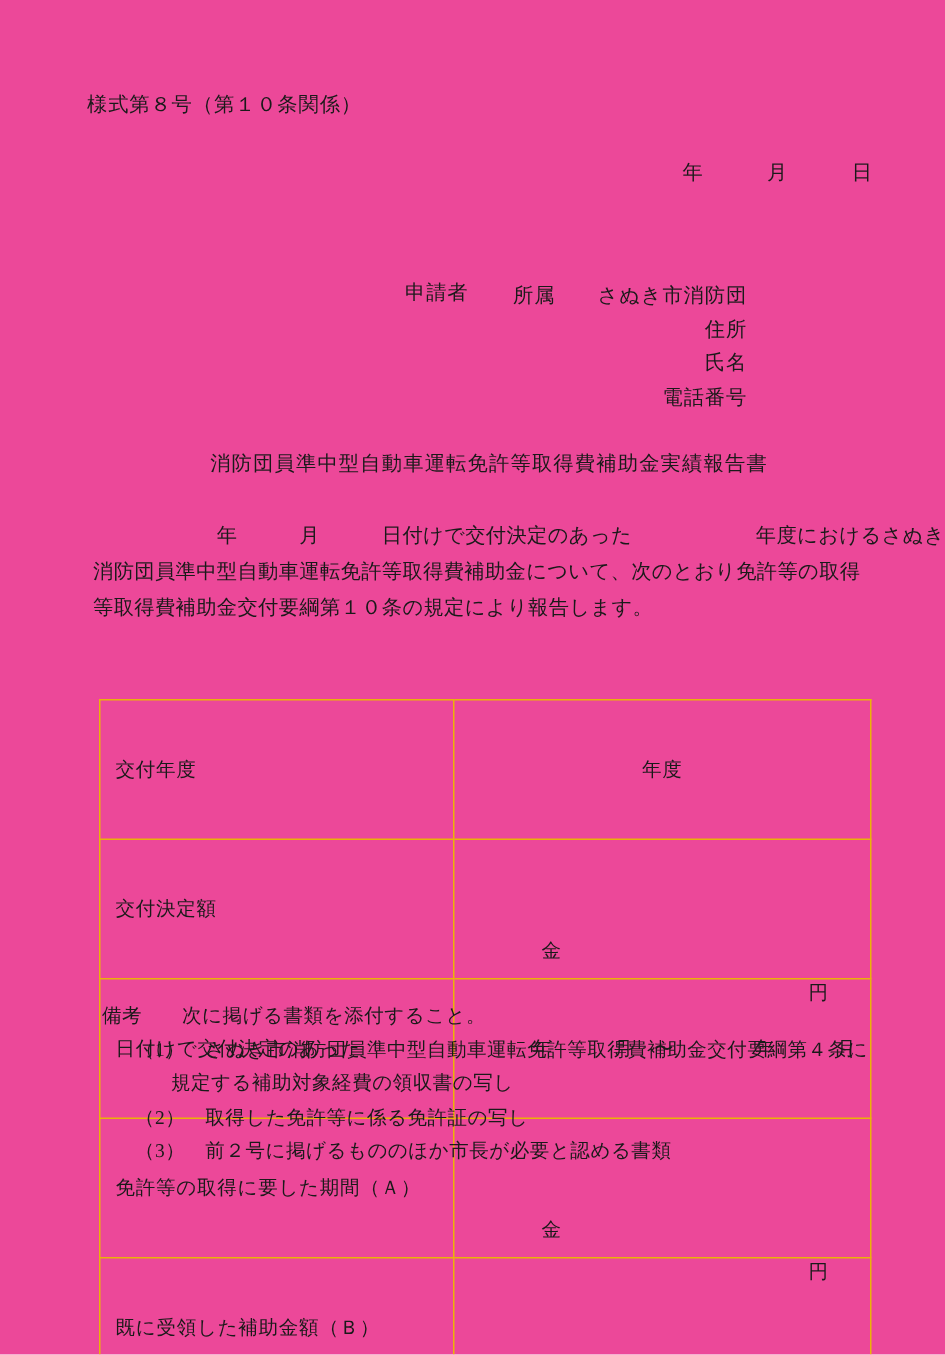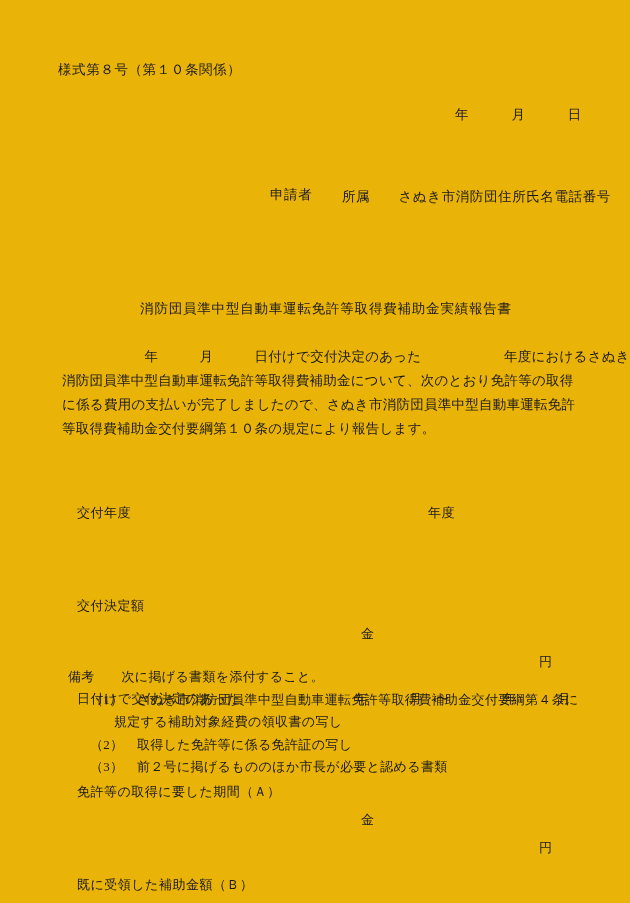--- a/index.html
+++ b/index.html
@@ -14,21 +14,21 @@
     position: relative;
     font-family: "Liberation Serif", "DejaVu Serif", serif;
     color: #1a1a1a;
     -webkit-font-smoothing: antialiased;
   }
   .page {
     position: absolute;
     inset: 0;
     width: 630px;
     height: 903px;
-    background: #eab308;
+    background: #ec4899;
     overflow: hidden;
   }
 
   
   .abs { position: absolute; white-space: pre; }
   .jp  { font-family: "Liberation Serif", "DejaVu Serif", serif; }
 
   
   #form-number {
     left: 58px;
@@ -58,21 +58,21 @@
     align-items: flex-start;
     font-size: 13.5px;
     letter-spacing: 0.6px;
   }
   #applicant-label {
     width: 72px;
     flex: 0 0 72px;
   }
   #applicant-fields {
     display: flex;
-    flex-direction: row;
+    flex-direction: column;
     text-align: right;
   }
   #applicant-fields .field-row {
     height: 22.5px;
     line-height: 22.5px;
     white-space: pre;
   }
 
   
   #doc-title {
@@ -167,21 +167,20 @@
       <div class="field-row jp">氏名</div>
       <div class="field-row jp">電話番号</div>
     </div>
   </div>
 
   <div id="doc-title" class="jp">消防団員準中型自動車運転免許等取得費補助金実績報告書</div>
 
   <div id="body-paragraph">
     <div class="bline jp">　　　　　　年　　　月　　　日付けで交付決定のあった　　　　　　年度におけるさぬき市</div>
     <div class="bline jp">消防団員準中型自動車運転免許等取得費補助金について、次のとおり免許等の取得</div>
-    <div class="bline jp">に係る費用の支払いが完了しましたので、さぬき市消防団員準中型自動車運転免許</div>
     <div class="bline jp">等取得費補助金交付要綱第１０条の規定により報告します。</div>
   </div>
 
   <table id="report-table">
     <tbody>
       <tr>
         <td class="label-cell jp">交付年度</td>
         <td class="value-cell">
           <div class="value-inner center jp">年度</div>
         </td>

